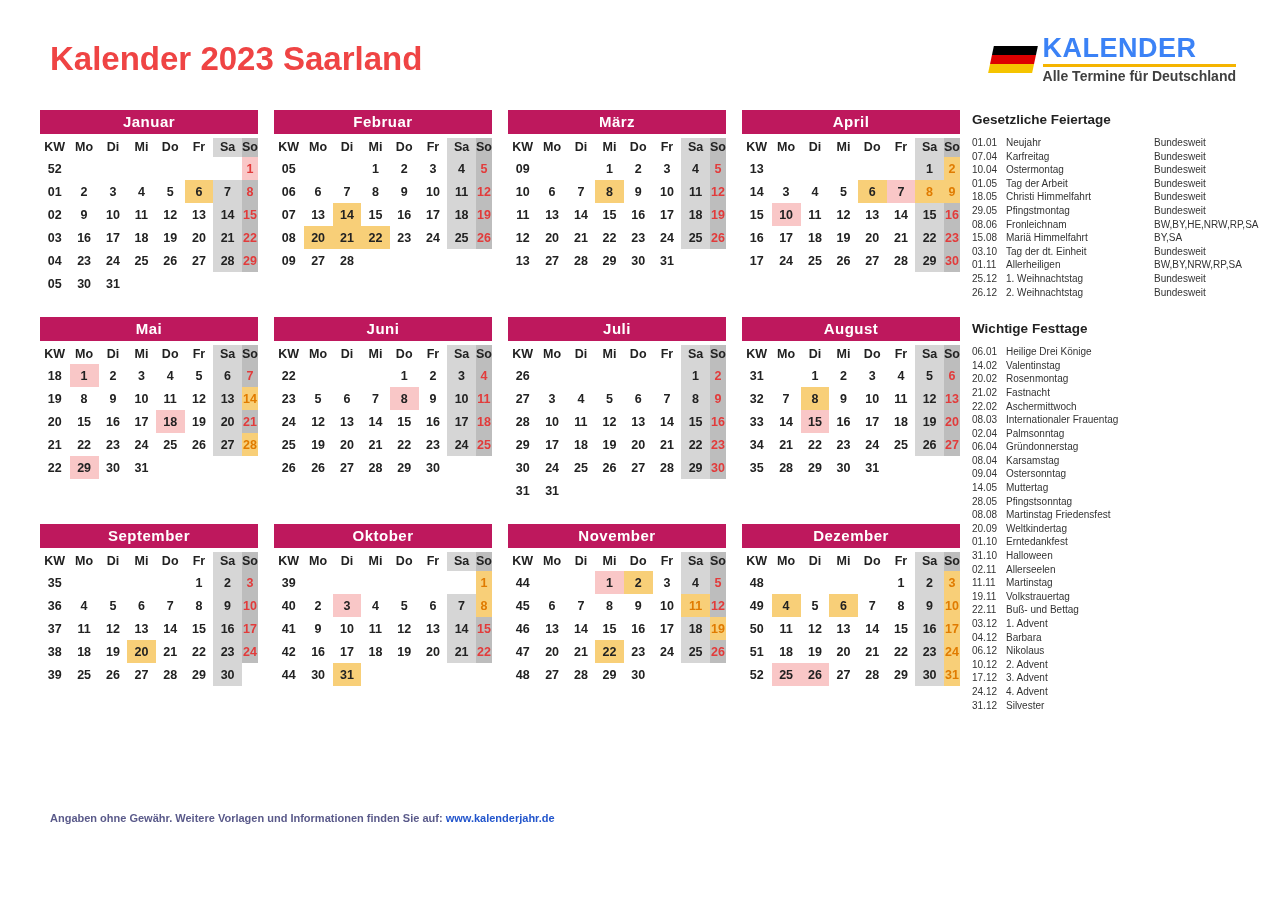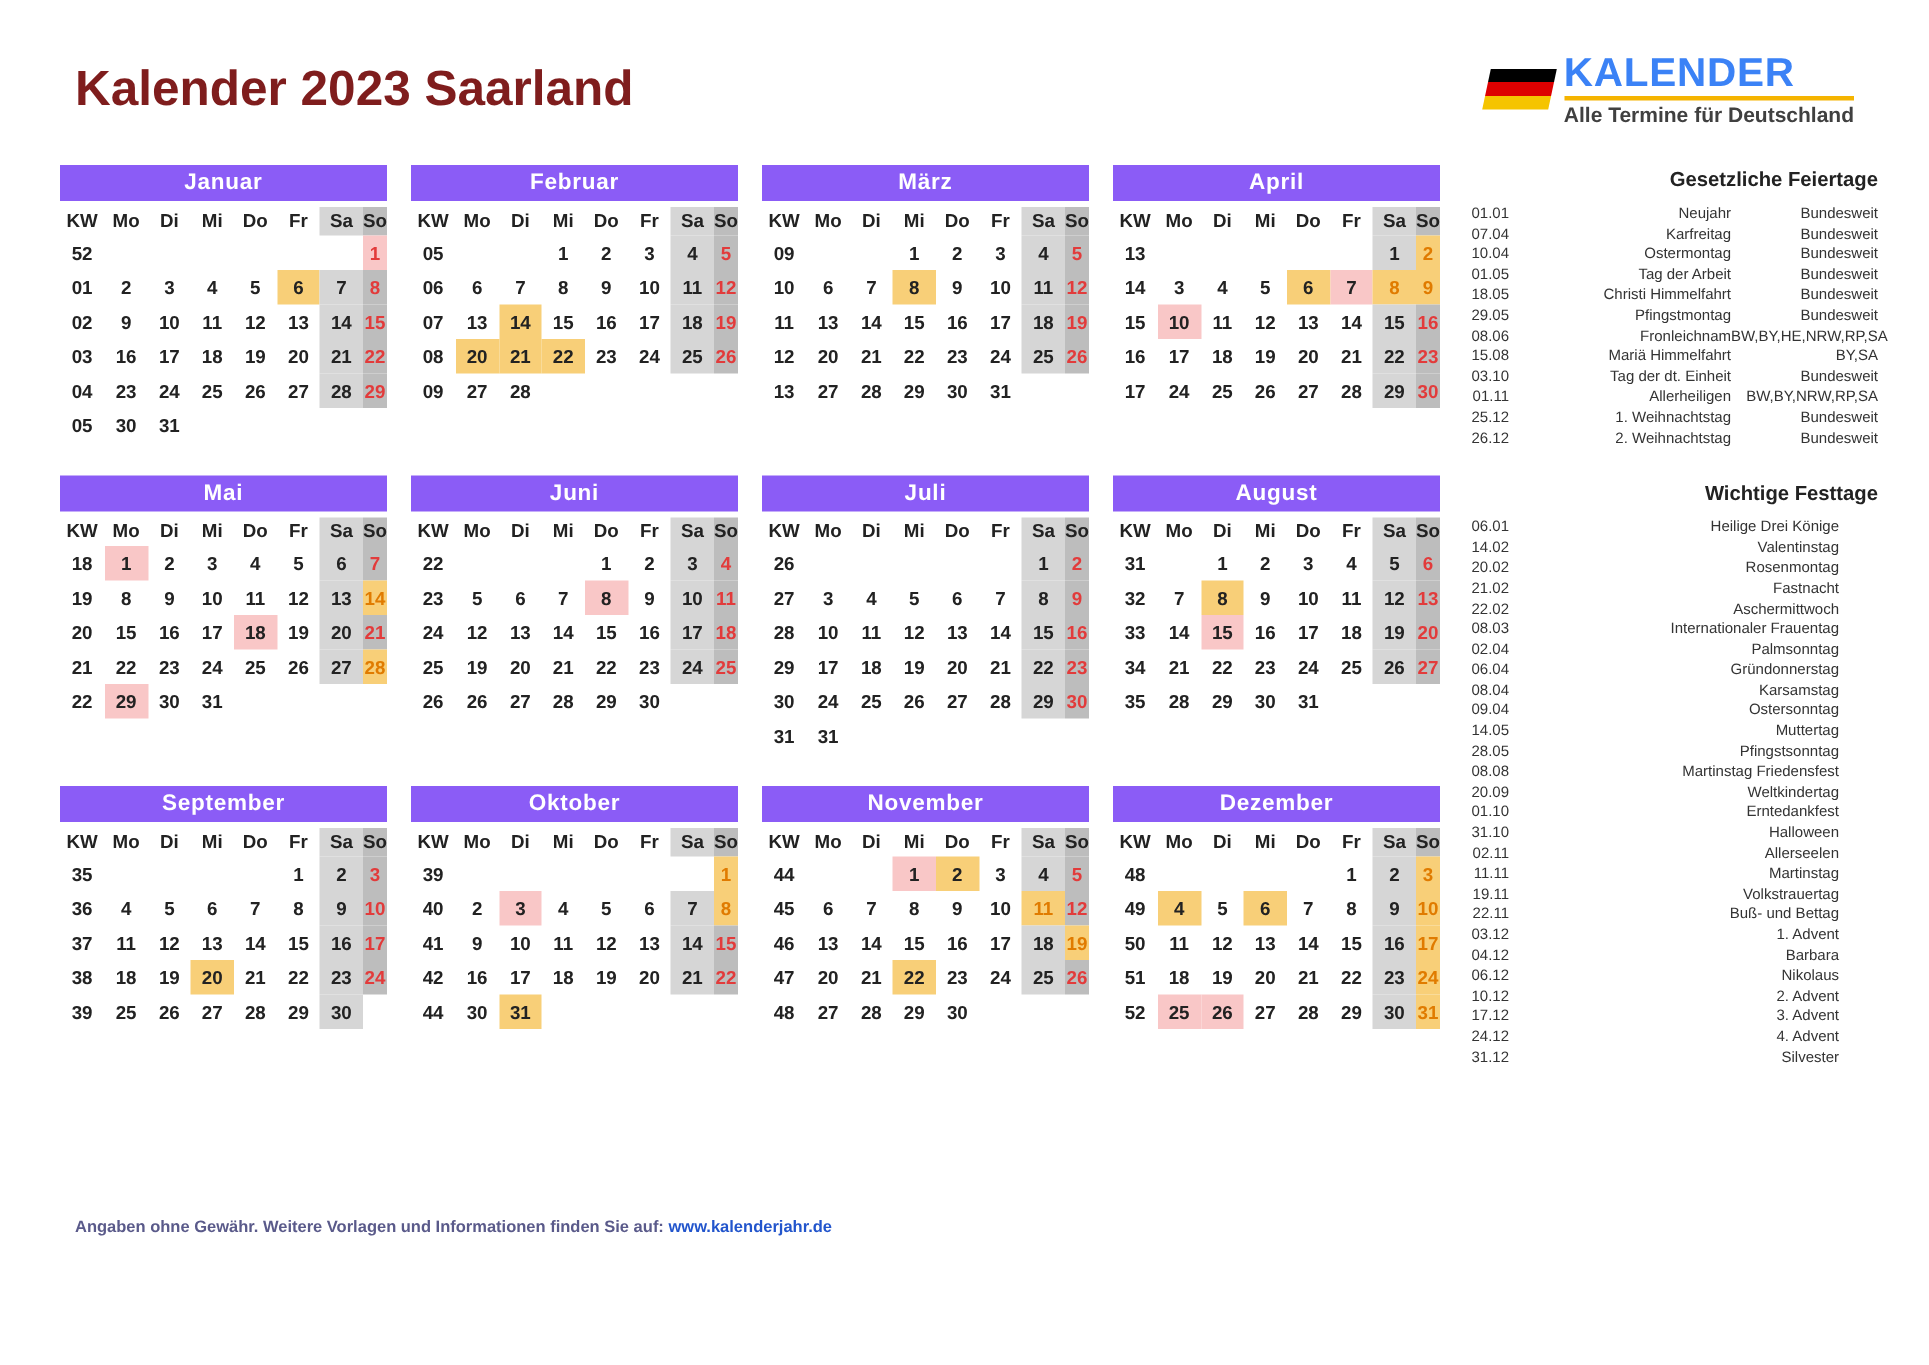--- a/index.html
+++ b/index.html
@@ -11,21 +11,21 @@
     position:relative;
     overflow:hidden;
   }
   .page{position:relative;width:1286px;height:910px;}
 
   
   .header{
     position:absolute;left:50px;top:34px;width:1186px;height:60px;
   }
   .title{
-    font-size:33px;font-weight:bold;color:#7f1d1d;letter-spacing:0px;
+    font-size:33px;font-weight:bold;color:#ef4444;letter-spacing:0px;
     position:absolute;left:0;top:6px;
   }
   .logo{
     position:absolute;right:0;top:0;height:50px;display:flex;align-items:center;
   }
   .flag{
     width:44px;height:27px;margin-right:8px;display:block;
     transform:skewX(-12deg);
     background:linear-gradient(to bottom,#000 0 33.3%,#d00 33.3% 66.6%,#f5c400 66.6% 100%);
   }
@@ -40,21 +40,21 @@
     height:3px;background:#f5b400;margin-top:2px;width:100%;
   }
 
   
   .months{
     position:absolute;left:40px;top:110px;width:920px;
   }
   .month-row{display:flex;gap:16px;margin-bottom:22px;}
   .month{width:224px;}
   .month-name{
-    background:#8b5cf6;color:#ffffff;text-align:center;
+    background:#be185d;color:#ffffff;text-align:center;
     font-size:15px;font-weight:bold;padding:3px 0 4px 0;
     letter-spacing:.5px;
   }
   table.cal{border-collapse:collapse;width:100%;margin-top:4px;}
   table.cal th{
     font-size:12.5px;font-weight:bold;color:#222;
     padding:2px 0 3px 0;text-align:center;width:14.2%;
   }
   table.cal td{
     font-size:12.5px;font-weight:bold;color:#222;
@@ -65,21 +65,21 @@
   td.sa,th.sa{background:#d6d6d6;}
   td.so,th.so{background:#bdbdbd;}
   td.empty{background:transparent !important;}
   td.hol{background:#f9c7c7;color:#e23b3b;}
   td.fest{background:#f8cf78;color:#e07b00;}
   td.hol.so,td.hol.sa{background:#f9c7c7;color:#e23b3b;}
   td.fest.so,td.fest.sa{background:#f8cf78;color:#e07b00;}
   td.so.red{color:#e23b3b;}
 
   
-  .side{position:absolute;left:972px;top:112px;width:280px;text-align:right;}
+  .side{position:absolute;left:972px;top:112px;width:280px;}
   .side h3{
     font-size:13.5px;font-weight:bold;color:#222;margin:0 0 9px 0;
   }
   .side h3.second{margin-top:22px;}
   .list{font-size:10px;color:#333;line-height:13.6px;}
   .row{display:flex;}
   .row .d{width:34px;flex:0 0 34px;}
   .row .n{width:148px;flex:0 0 148px;}
   .row .s{flex:1;}
 

